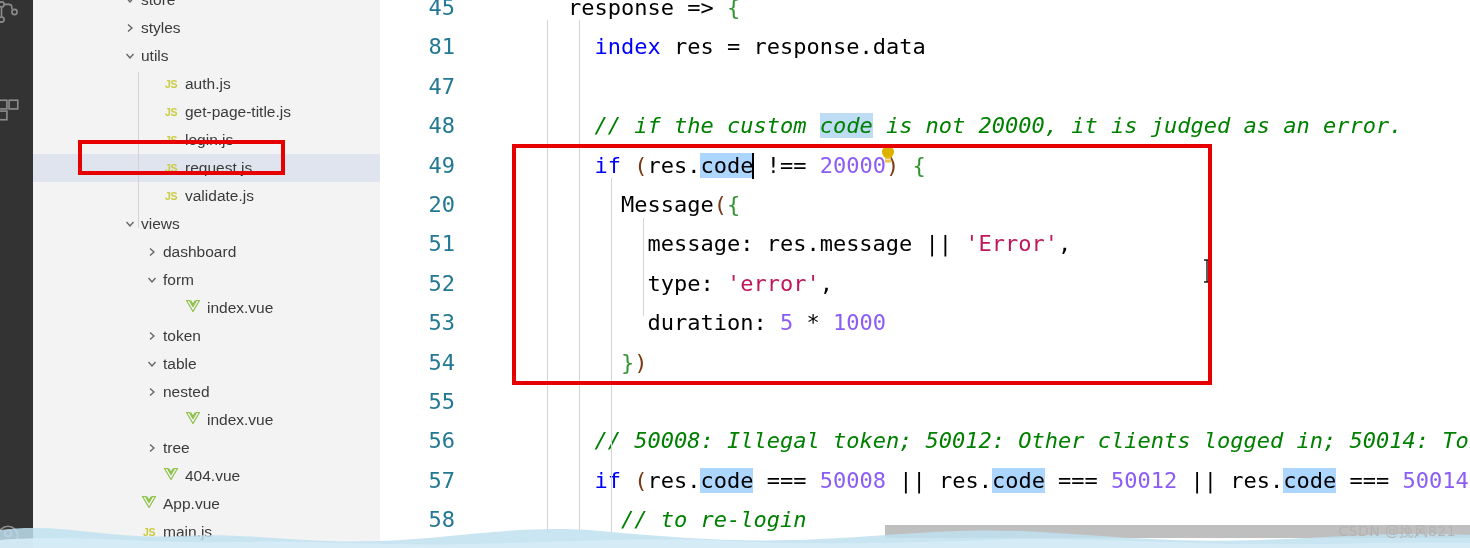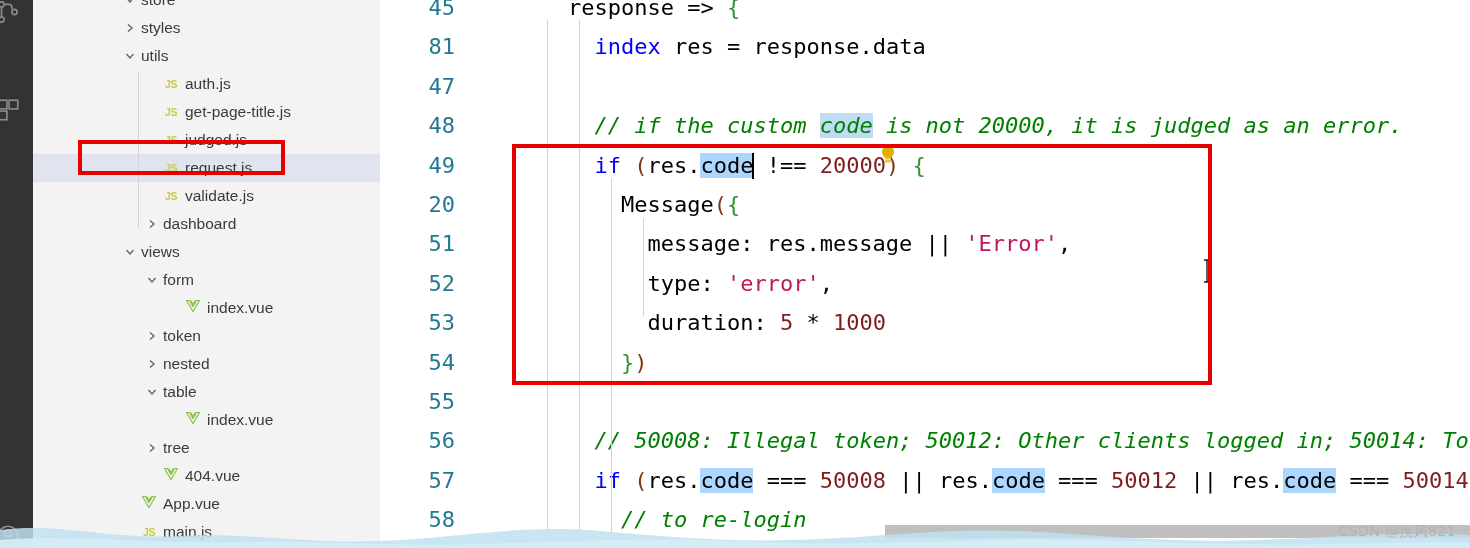--- a/index.html
+++ b/index.html
@@ -65,21 +65,21 @@
   }
   .ctext{
     position:absolute; left:135px; line-height:39.4px; color:#000;
     font-size:22px; letter-spacing:0px;
   }
   .ind{ position:absolute; width:1px; background:#d4d4d4; }
 
   
   .kw{ color:#0000ff; }
   .cm{ color:#008000;font-style:italic; }
-  .num{ color:#7f1d1d;text-align:center; }
+  .num{ color:#8b5cf6;text-align:center; }
   .str{ color:#be185d; }
   .pn{ color:#7b3814; }
   .pn3{ color:#319331; }
   .hl{ background:#bfdcf5; }
   .sel{ background:#add6ff; }
   .caret{
     display:inline-block; width:0; border-left:2px solid #000;
     height:26px; vertical-align:-6px; margin-left:-1px; margin-right:-1px;
   }
 
@@ -170,49 +170,49 @@
           <span class="lbl">auth.js</span>
         </div>
         <div class="row">
           <span class="twisty" style="margin-left: 110px;"></span>
           <span class="ficon js">JS</span>
           <span class="lbl">get-page-title.js</span>
         </div>
         <div class="row">
           <span class="twisty" style="margin-left: 110px;"></span>
           <span class="ficon js">JS</span>
-          <span class="lbl">judged.js</span>
+          <span class="lbl">login.js</span>
         </div>
         <div class="row selected">
           <span class="twisty" style="margin-left: 110px;"></span>
           <span class="ficon js">JS</span>
           <span class="lbl">request.js</span>
         </div>
         <div class="row">
           <span class="twisty" style="margin-left: 110px;"></span>
           <span class="ficon js">JS</span>
           <span class="lbl">validate.js</span>
         </div>
         <div class="row">
+          <span class="twisty" style="margin-left: 88px;">
+            <svg width="10" height="10" viewBox="0 0 10 10" fill="none" stroke="#616161" stroke-width="1.3">
+              <path d="M1.5 3L5 7L8.5 3"></path>
+            </svg>
+          </span>
+          <span class="ficon" style="width: 0px; flex-basis: 0px;"></span>
+          <span class="lbl">views</span>
+        </div>
+        <div class="row">
           <span class="twisty" style="margin-left: 110px;">
             <svg width="10" height="10" viewBox="0 0 10 10" fill="none" stroke="#616161" stroke-width="1.3">
               <path d="M3 1.5L7 5L3 8.5"></path>
             </svg>
           </span>
           <span class="ficon" style="width: 0px; flex-basis: 0px;"></span>
           <span class="lbl">dashboard</span>
-        </div>
-        <div class="row">
-          <span class="twisty" style="margin-left: 88px;">
-            <svg width="10" height="10" viewBox="0 0 10 10" fill="none" stroke="#616161" stroke-width="1.3">
-              <path d="M1.5 3L5 7L8.5 3"></path>
-            </svg>
-          </span>
-          <span class="ficon" style="width: 0px; flex-basis: 0px;"></span>
-          <span class="lbl">views</span>
         </div>
         <div class="row">
           <span class="twisty" style="margin-left: 110px;">
             <svg width="10" height="10" viewBox="0 0 10 10" fill="none" stroke="#616161" stroke-width="1.3">
               <path d="M1.5 3L5 7L8.5 3"></path>
             </svg>
           </span>
           <span class="ficon" style="width: 0px; flex-basis: 0px;"></span>
           <span class="lbl">form</span>
         </div>
@@ -229,34 +229,34 @@
             <svg width="10" height="10" viewBox="0 0 10 10" fill="none" stroke="#616161" stroke-width="1.3">
               <path d="M3 1.5L7 5L3 8.5"></path>
             </svg>
           </span>
           <span class="ficon" style="width: 0px; flex-basis: 0px;"></span>
           <span class="lbl">token</span>
         </div>
         <div class="row">
           <span class="twisty" style="margin-left: 110px;">
             <svg width="10" height="10" viewBox="0 0 10 10" fill="none" stroke="#616161" stroke-width="1.3">
+              <path d="M1.5 3L5 7L8.5 3"></path>
+            </svg>
+          </span>
+          <span class="ficon" style="width: 0px; flex-basis: 0px;"></span>
+          <span class="lbl">table</span>
+        </div>
+        <div class="row">
+          <span class="twisty" style="margin-left: 110px;">
+            <svg width="10" height="10" viewBox="0 0 10 10" fill="none" stroke="#616161" stroke-width="1.3">
               <path d="M3 1.5L7 5L3 8.5"></path>
             </svg>
           </span>
           <span class="ficon" style="width: 0px; flex-basis: 0px;"></span>
           <span class="lbl">nested</span>
-        </div>
-        <div class="row">
-          <span class="twisty" style="margin-left: 110px;">
-            <svg width="10" height="10" viewBox="0 0 10 10" fill="none" stroke="#616161" stroke-width="1.3">
-              <path d="M1.5 3L5 7L8.5 3"></path>
-            </svg>
-          </span>
-          <span class="ficon" style="width: 0px; flex-basis: 0px;"></span>
-          <span class="lbl">table</span>
         </div>
         <div class="row">
           <span class="twisty" style="margin-left: 132px;"></span>
           <span class="ficon vue"><svg width="14" height="12" viewBox="0 0 14 12">
               <path d="M0.5 0.5h3L7 6.6 10.5 .5h3L7 11.5Z" fill="none" stroke="#8dc149" stroke-width="1.2"></path>
               <path d="M3.6 0.5h1.8L7 3.3 8.6 .5h1.8L7 6.2Z" fill="#8dc149"></path>
             </svg></span>
           <span class="lbl">index.vue</span>
         </div>
         <div class="row">

